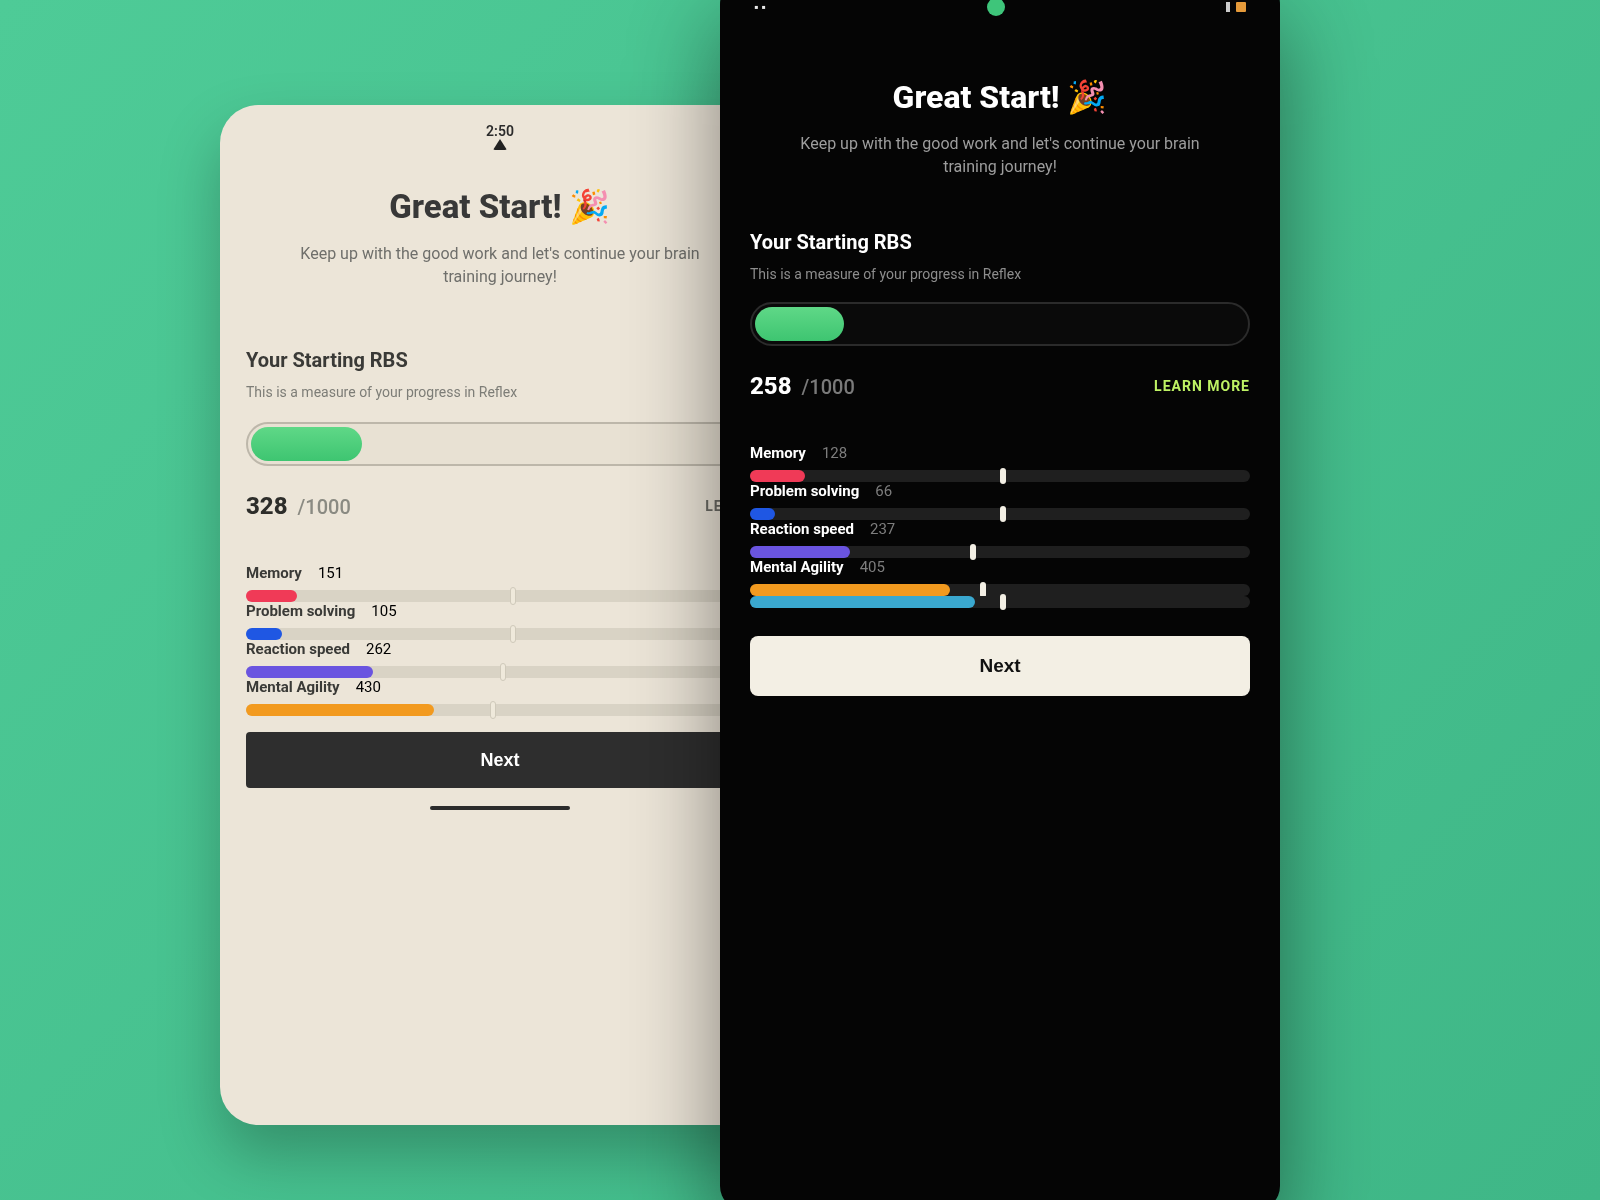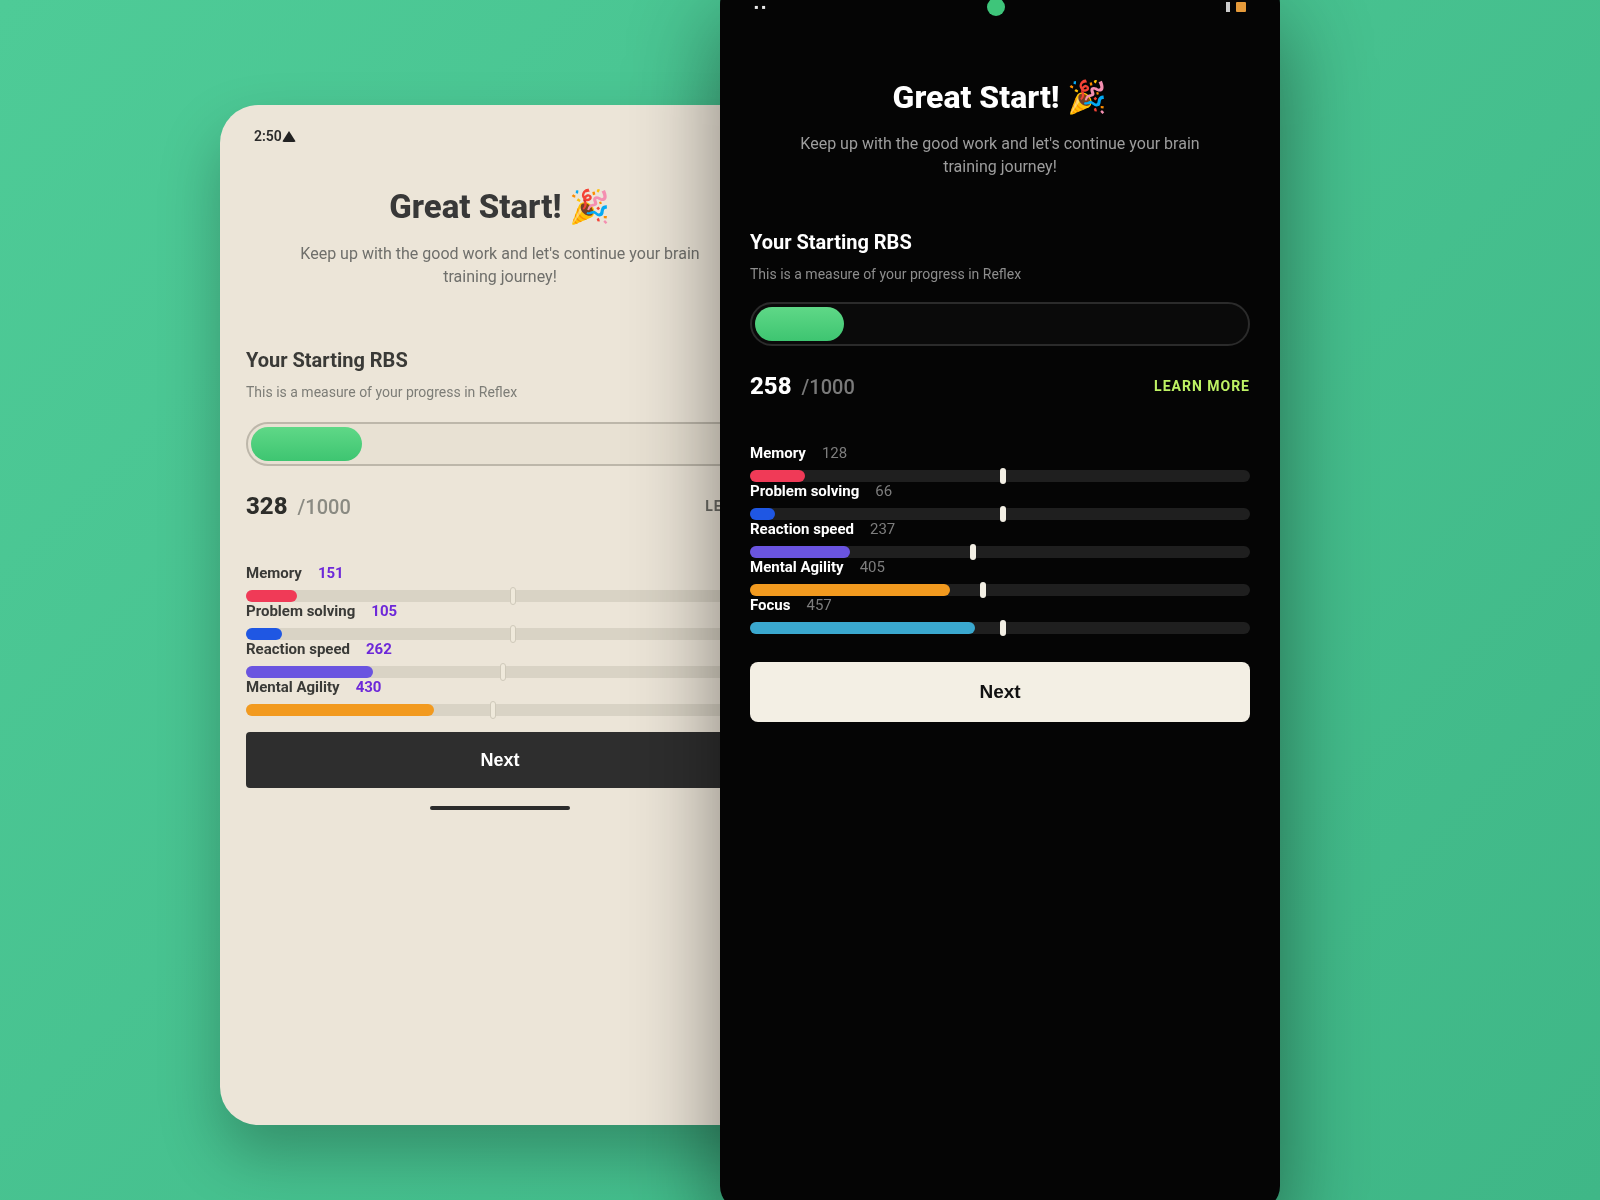--- a/index.html
+++ b/index.html
@@ -22,27 +22,28 @@
     top: 105px;
     width: 560px;
     height: 1020px;
     background: #ece5d8;
     border-radius: 38px;
     padding: 16px 26px 24px 26px;
     box-shadow: 0 30px 60px rgba(0,0,0,0.25);
   }
   .statusbar-light {
     display: flex;
-    justify-content: flex-start;
+    justify-content: center;
     align-items: center;
     font-size: 14px;
     font-weight: 600;
     color: #2b2b2b;
     padding: 2px 8px 0 8px;
     height: 28px;
+    flex-direction: column;
   }
   .wifi-icon {
     width: 0; height: 0;
     border-left: 7px solid transparent;
     border-right: 7px solid transparent;
     border-bottom: 11px solid #222;
     border-radius: 2px;
   }
   .phone-light h1.title {
     font-size: 33px;
@@ -92,21 +93,21 @@
     margin-top: 26px;
   }
   .rbs-score { font-size: 24px; font-weight: 800; color: #2d2d2a; }
   .rbs-max { font-size: 20px; color: #8a8a82; font-weight: 500; margin-left: 6px; }
   .learn-more-light { font-size: 14px; letter-spacing: 1px; font-weight: 700; color: #6b6b64; }
 
   .metrics { margin-top: 44px; }
   .metric { }
   .metric-head { display: flex; align-items: baseline; gap: 16px; margin-bottom: 8px; }
   .phone-light .metric-name { font-size: 15px; font-weight: 700; color: #3a3a37; }
-  .phone-light .metric-val { font-size: 15px; color: #6d28d9; font-weight: 700; }
+  .phone-light .metric-val { font-size: 15px; color: #000000; font-weight: 400; }
   .bar-track-light {
     height: 12px;
     width: 100%;
     background: #d9d3c5;
     border-radius: 6px;
     position: relative;
   }
   .bar-fill { position: absolute; left:0; top:0; bottom:0; border-radius: 6px; }
   .bar-knob-light {
     position: absolute;
@@ -377,24 +378,20 @@
           <div class="metric-head">
             <span class="metric-name">Mental Agility</span>
             <span class="metric-val">405</span>
           </div>
           <div class="bar-track-dark">
             <div class="bar-fill c-orange" style="width: 40%;"></div>
             <div class="bar-knob-dark" style="left: 46%;"></div>
           </div>
         </div>
         <div class="metric">
-          <div class="metric-head">
-            <span class="metric-name">Focus</span>
-            <span class="metric-val">457</span>
-          </div>
           <div class="bar-track-dark">
             <div class="bar-fill c-cyan" style="width: 45%;"></div>
             <div class="bar-knob-dark" style="left: 50%;"></div>
           </div>
         </div>
       </div>
 
     <button class="next-btn-dark">Next</button>
   </div>
 

